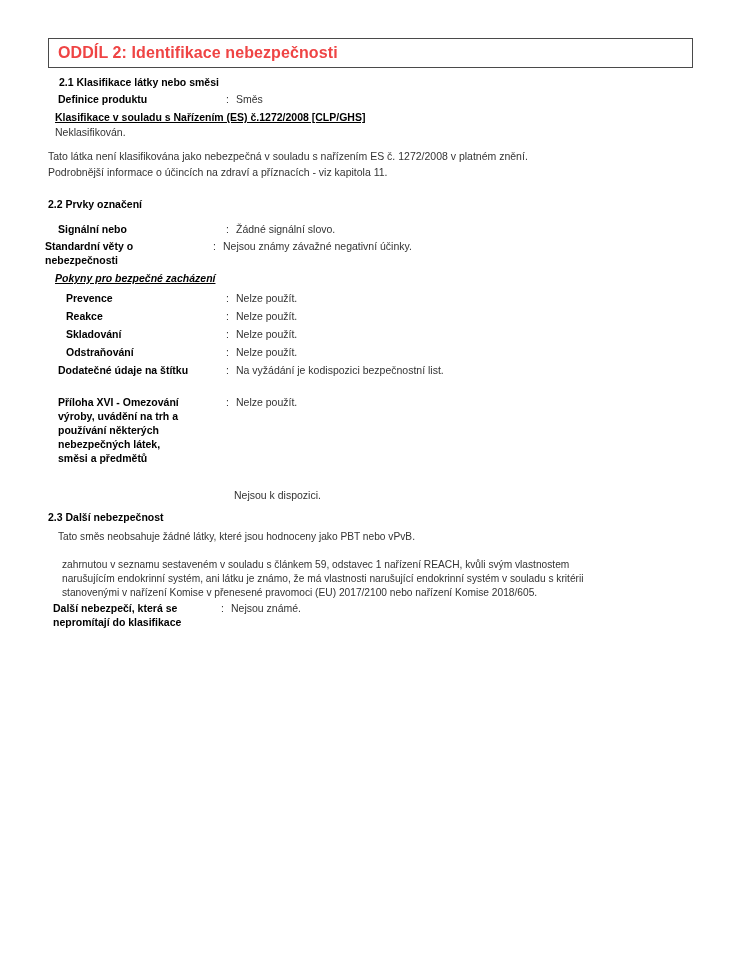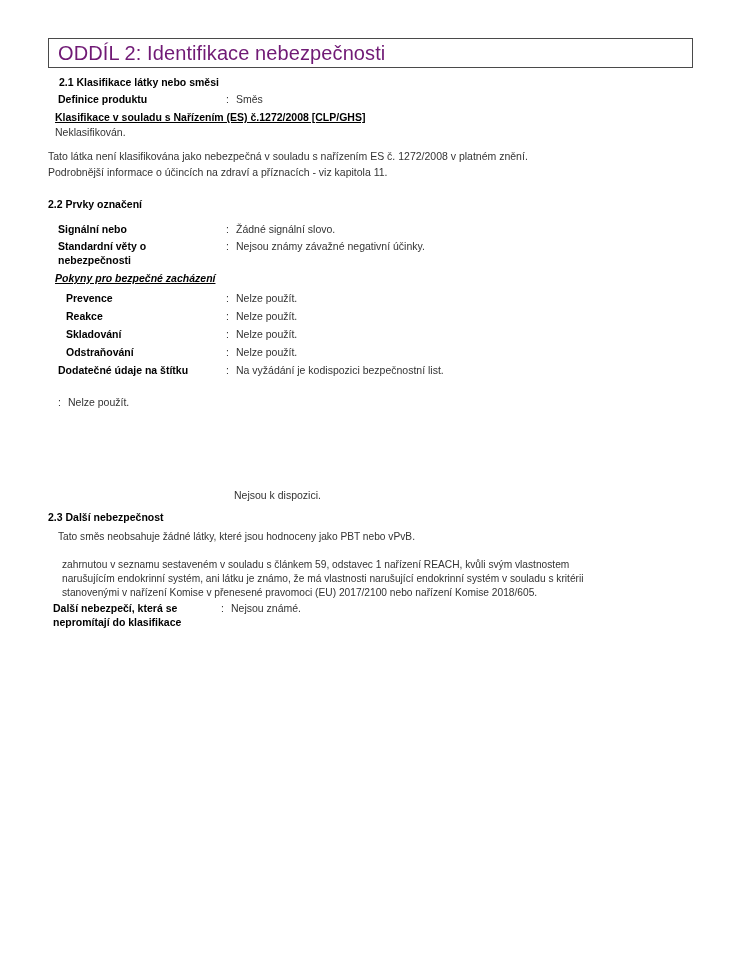--- a/index.html
+++ b/index.html
@@ -28,25 +28,25 @@
     left: 48px;
     top: 38px;
     width: 645px;
     height: 30px;
     border: 1.5px solid #4a4a4a;
     box-sizing: border-box;
     display: flex;
     align-items: center;
   }
   .section-box-title {
-    font-size: 20px;
-    font-weight: 400;
+    font-size: 16px;
+    font-weight: 700;
     letter-spacing: 0.1px;
     padding-left: 9px;
-    color: #701a75;
+    color: #ef4444;
     white-space: nowrap;
   }
 
   
   .blk { position: absolute; }
 
   .subhead {
     font-size: 10.5px;
     font-weight: bold;
     color: #000;
@@ -128,21 +128,21 @@
   <div class="blk plain" style="left:48px; top:166px;">Podrobnější informace o účincích na zdraví a příznacích - viz kapitola 11.</div>
 
   <div class="blk subhead" style="left:48px; top:198px;">2.2 Prvky označení</div>
 
   <div class="row" style="left:58px; top:222px;">
     <span class="lab lab-w">Signální nebo</span>
     <span class="colon">:</span>
     <span class="val">Žádné signální slovo.</span>
   </div>
 
-  <div class="row" style="left:58px; top:239px;">
+  <div class="row" style="left:45px; top:239px;">
     <span class="lab lab-w">
       <span>Standardní věty o</span><br>
       <span>nebezpečnosti</span>
     </span>
     <span class="colon">:</span>
     <span class="val">Nejsou známy závažné negativní účinky.</span>
   </div>
 
   <div class="blk u-head" style="left:55px; top:272px;font-style:italic;">Pokyny pro bezpečné zacházení</div>
 
@@ -170,20 +170,27 @@
     <span class="val">Nelze použít.</span>
   </div>
 
   <div class="row" style="left:58px; top:363px;">
     <span class="lab lab-w">Dodatečné údaje na štítku</span>
     <span class="colon">:</span>
     <span class="val">Na vyžádání je kodispozici bezpečnostní list.</span>
   </div>
 
   <div class="row" style="left:58px; top:395px;">
+    <span class="lab lab-w">
+      <span>Příloha XVI - Omezování</span><br>
+      <span>výroby, uvádění na trh a</span><br>
+      <span>používání některých</span><br>
+      <span>nebezpečných látek,</span><br>
+      <span>směsi a předmětů</span>
+    </span>
     <span class="colon">:</span>
     <span class="val">Nelze použít.</span>
   </div>
 
   <div class="blk plain" style="left:234px; top:489px;">Nejsou k dispozici.</div>
 
   <div class="blk subhead" style="left:48px; top:511px;">2.3 Další nebezpečnost</div>
 
   <div class="blk para" style="left:58px; top:530px; width:640px;">Tato směs neobsahuje žádné látky, které jsou hodnoceny jako PBT nebo vPvB.</div>
 

